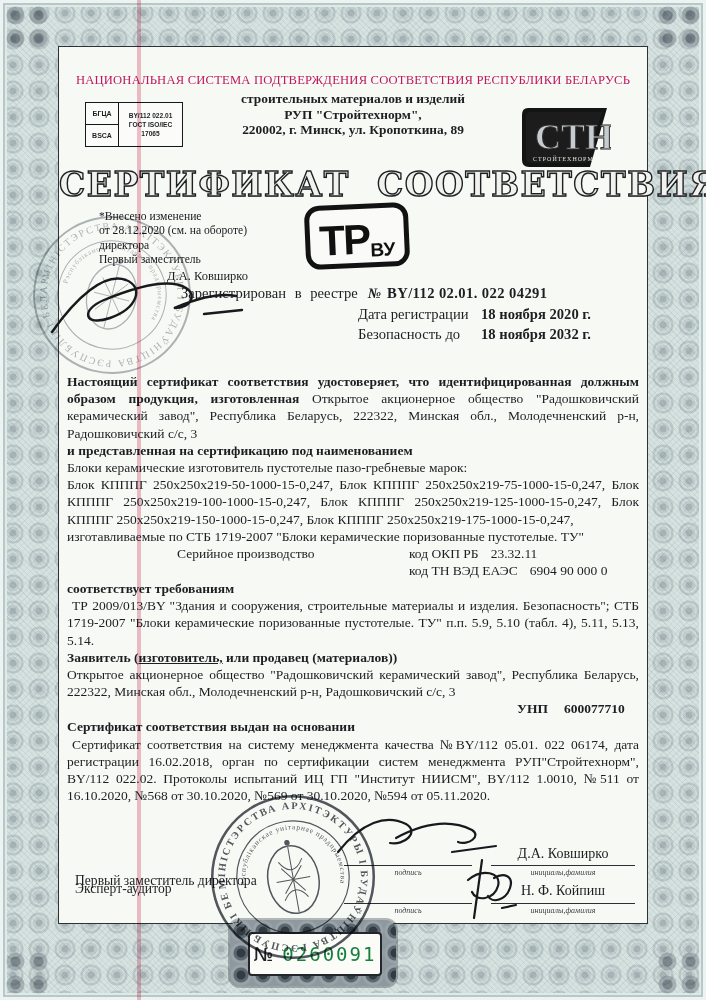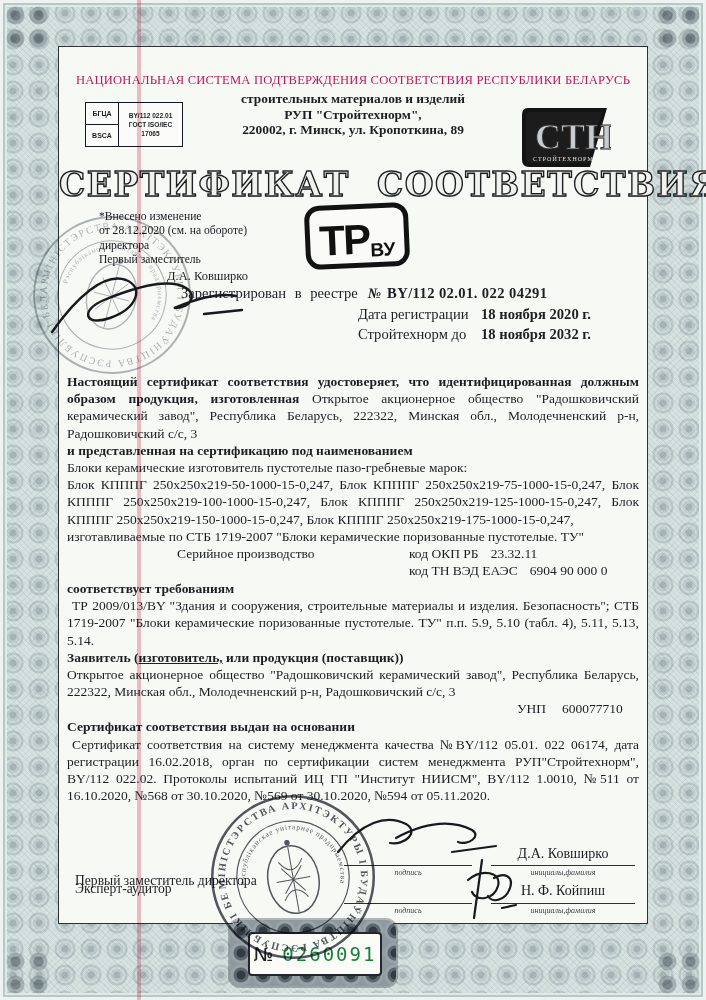--- a/index.html
+++ b/index.html
@@ -75,21 +75,21 @@
     font-size:13.5px; line-height:17.2px;}
   .body-block p{margin:0; text-align:justify;}
   .b{font-weight:bold;}
   .u{text-decoration:underline;}
   .row-prodtype{position:relative; height:35px;}
   .pt-left{position:absolute; left:110px; top:0;}
   .pt-okp{position:absolute; left:342px; top:0; white-space:nowrap;}
   .pt-tnved{position:absolute; left:342px; top:17px; white-space:nowrap;}
   .val-sp{margin-left:12px;}
   .row-unp{position:relative; height:18px;}
-  .unp{position:absolute; left:450px; font-weight:normal;}
+  .unp{position:absolute; left:450px; font-weight:bold;}
   .unp-val{margin-left:16px;}
   .indent{text-indent:5px;}
 
   
   .sig-role1{position:absolute; left:16px; top:826px; font-size:13.6px;}
   .sig-role2{position:absolute; left:16px; top:834px; font-size:13.6px;}
   .sig-line{position:absolute; border-top:1.1px solid #2c2f33; height:0;}
   .l1a{left:285px; top:818px; width:128px;}
   .l1b{left:432px; top:818px; width:144px;}
   .l2a{left:285px; top:856px; width:128px;}
@@ -176,37 +176,37 @@
     <div class="tr-mark">
       <span class="tr-main">ТР</span>
       <span class="tr-sub">ВУ</span>
     </div>
 
     <div class="reg-line">
       <span class="reg-label">Зарегистрирован в реестре</span><span class="reg-numero">№</span><span class="reg-number">BY/112 02.01. 022 04291</span>
     </div>
     <div class="date-label" style="top:259px">Дата регистрации</div>
     <div class="date-value" style="top:259px">18 ноября 2020 г.</div>
-    <div class="date-label" style="top:279px">Стройтехнорм до</div>
+    <div class="date-label" style="top:279px">Безопасность до</div>
     <div class="date-value" style="top:279px">18 ноября 2032 г.</div>
 
     <div class="body-block">
       <p><span class="b">Настоящий сертификат соответствия удостоверяет, что идентифицированная должным образом продукция, изготовленная</span><span> Открытое акционерное общество "Радошковичский керамический завод", Республика Беларусь, 222322, Минская обл., Молодечненский р-н, Радошковичский с/с, 3</span></p>
       <p class="b">и представленная на сертификацию под наименованием</p>
       <p>Блоки керамические изготовитель пустотелые пазо-гребневые марок:</p>
       <p>Блок КПППГ 250х250х219-50-1000-15-0,247, Блок КПППГ 250х250х219-75-1000-15-0,247, Блок КПППГ 250х250х219-100-1000-15-0,247, Блок КПППГ 250х250х219-125-1000-15-0,247, Блок КПППГ 250х250х219-150-1000-15-0,247, Блок КПППГ 250х250х219-175-1000-15-0,247,</p>
       <p>изготавливаемые по СТБ 1719-2007 "Блоки керамические поризованные пустотелые. ТУ"</p>
       <div class="row-prodtype">
         <span class="pt-left">Серийное производство</span>
         <span class="pt-okp"><span>код ОКП РБ</span><span class="val-sp">23.32.11</span></span>
         <span class="pt-tnved"><span>код ТН ВЭД ЕАЭС</span><span class="val-sp">6904 90 000 0</span></span>
       </div>
       <p class="b">соответствует требованиям</p>
       <p class="indent"> ТР 2009/013/BY "Здания и сооружения, строительные материалы и изделия. Безопасность"; СТБ 1719-2007 "Блоки керамические поризованные пустотелые. ТУ" п.п. 5.9, 5.10 (табл. 4), 5.11, 5.13, 5.14.</p>
-      <p class="b"><span>Заявитель (</span><span class="u">изготовитель,</span><span> или продукция (поставщик))</span></p>
+      <p class="b"><span>Заявитель (</span><span class="u">изготовитель,</span><span> или продавец (материалов))</span></p>
       <p>Открытое акционерное общество "Радошковичский керамический завод", Республика Беларусь, 222322, Минская обл., Молодечненский р-н, Радошковичский с/с, 3</p>
       <div class="row-unp">
         <span class="unp"><span>УНП</span><span class="unp-val">600077710</span></span>
       </div>
       <p class="b">Сертификат соответствия выдан на основании</p>
       <p class="indent"> Сертификат соответствия на систему менеджмента качества №BY/112 05.01. 022 06174, дата регистрации 16.02.2018, орган по сертификации систем менеджмента РУП"Стройтехнорм", BY/112 022.02. Протоколы испытаний ИЦ ГП "Институт НИИСМ", BY/112 1.0010, №511 от 16.10.2020, №568 от 30.10.2020, №569 от 30.10.2020, №594 от 05.11.2020.</p>
     </div>
 
     <div class="sig-role1">Первый заместитель директора</div>
     <div class="sig-role2">Эксперт-аудитор</div>

